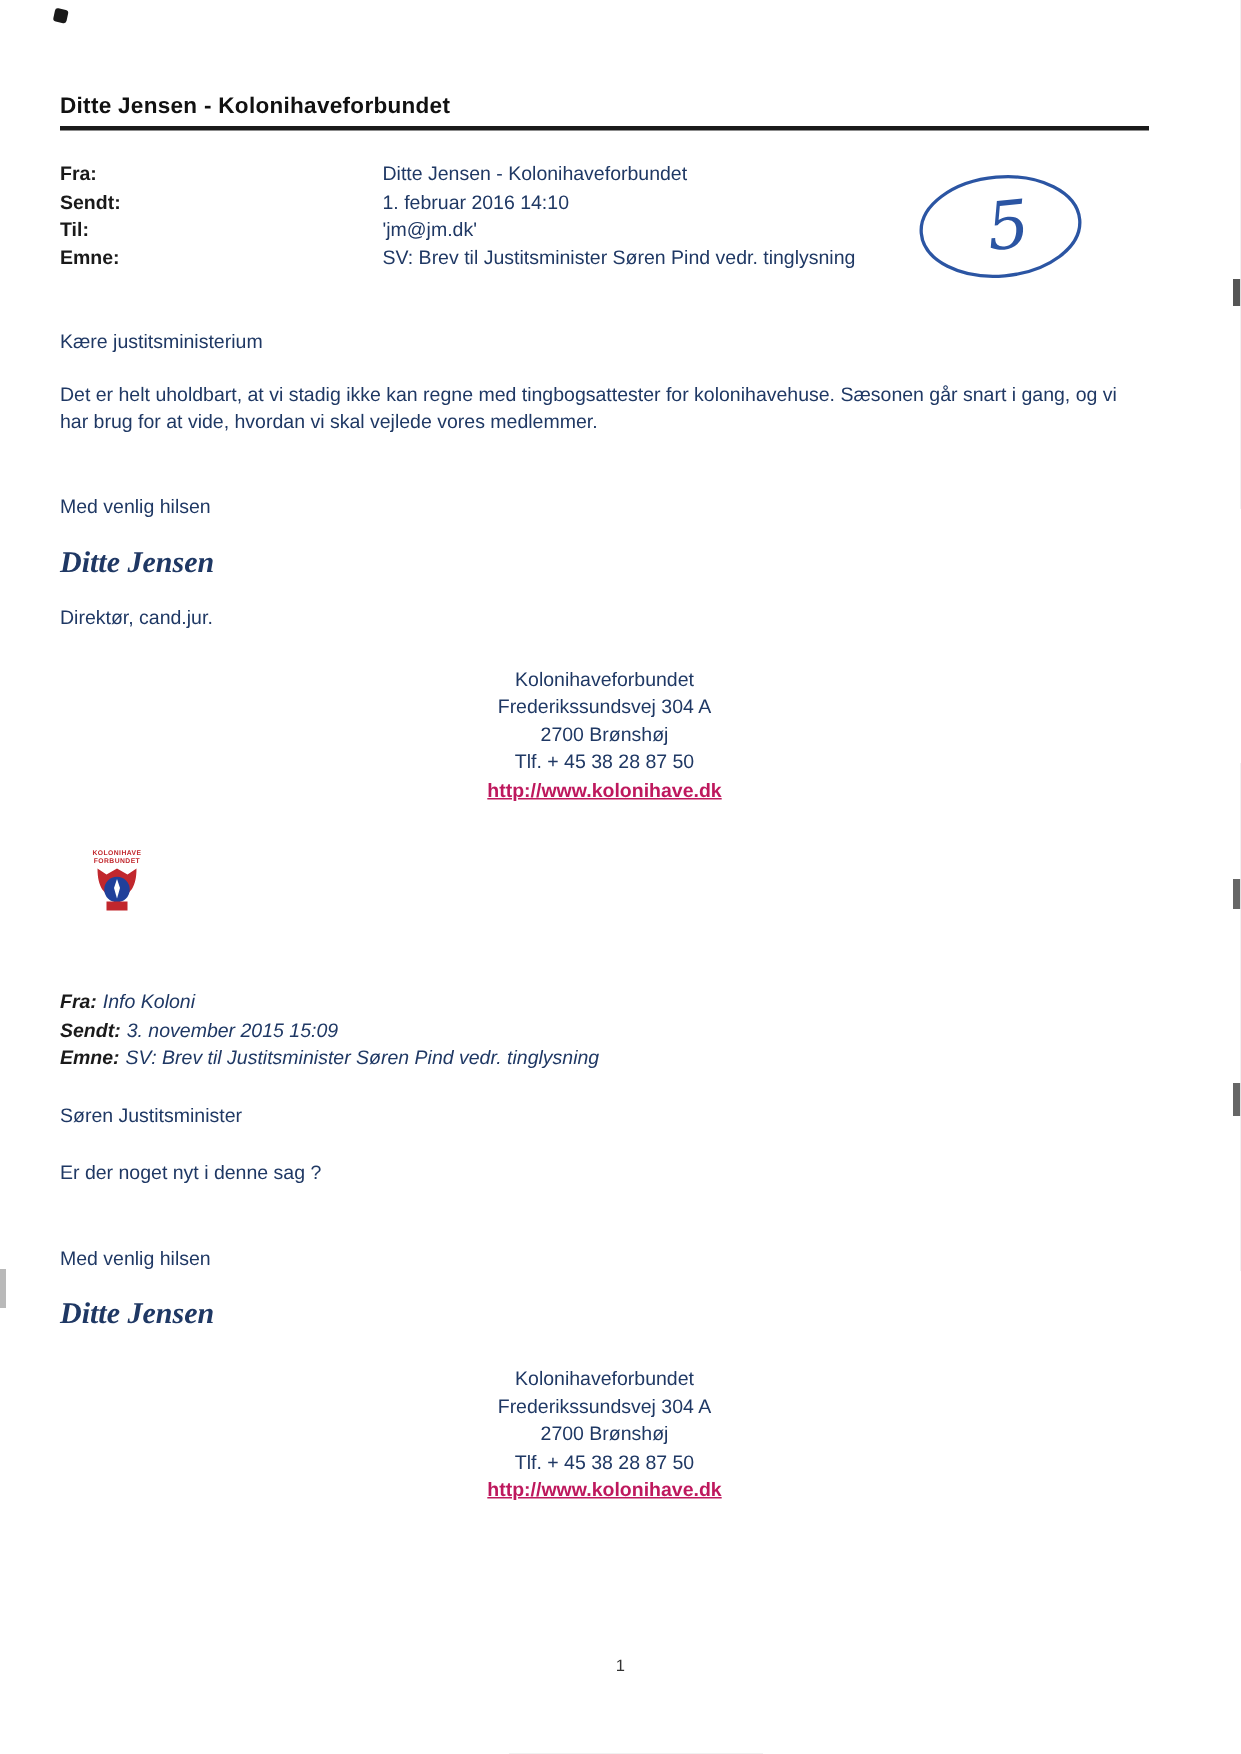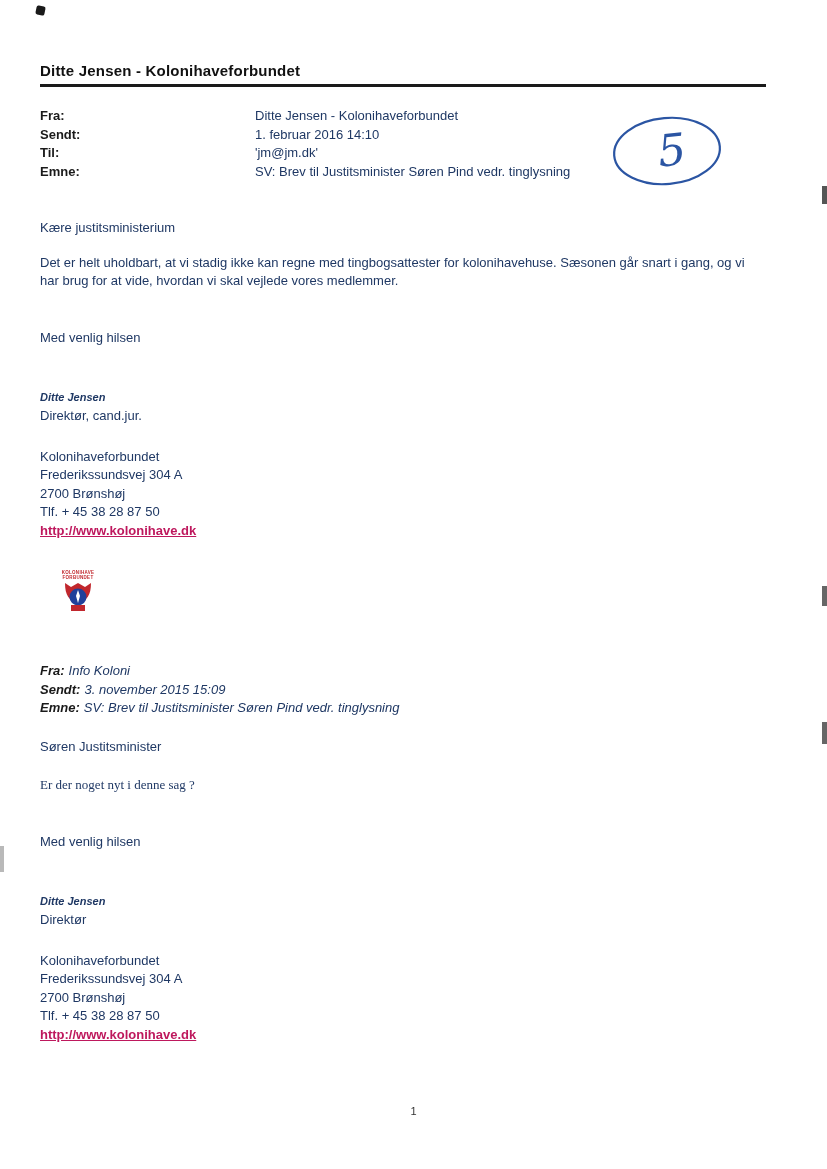--- a/index.html
+++ b/index.html
@@ -29,29 +29,29 @@
   .meta-row{display:flex;line-height:18.5px;font-size:13px;}
   .meta-label{width:215px;flex:0 0 215px;font-weight:bold;color:#1a1a1a;}
   .meta-value{color:#1f3864;}
   
   .body-text{font-size:13px;line-height:18.5px;color:#1f3864;}
   .greeting{margin-top:38px;}
   .para1{margin-top:20px;}
   .para2{margin-top:16px;}
   .closing{margin-top:38px;}
   .sig-name{
-    margin-top:44px;
-    font-family:Liberation Sans, sans-serif;
+    margin-top:17px;
+    font-family:Liberation Serif, serif;
     font-style:italic;
     font-weight:bold;
-    font-size:11px;
+    font-size:20px;
     color:#1f3864;
   }
-  .sig-title{margin-top:4px;}
-  .org-block{margin-top:22px;}
+  .sig-title{margin-top:16px;}
+  .org-block{margin-top:22px;text-align:center;}
   .org-line{line-height:18.5px;}
   .doc-link{
     color:#be185d;
     text-decoration:underline;
     font-weight:bold;
     cursor:pointer;
   }
   
   .logo{margin-top:30px;margin-left:16px;width:44px;text-align:center;}
   .logo-text{
@@ -59,21 +59,21 @@
     font-weight:bold;
     color:#c1272d;
     line-height:5px;
     letter-spacing:.3px;
   }
   
   .meta-block2{margin-top:44px;}
   .meta-row2{line-height:18.5px;font-size:13px;color:#1f3864;font-style:italic;}
   .meta-label-inline{font-weight:bold;color:#1a1a1a;margin-right:4px;}
   .greeting2{margin-top:20px;}
-  .para3{margin-top:20px;font-family:Liberation Serif, serif;}
+  .para3{margin-top:20px;}
   .closing2{margin-top:38px;}
   
   .circled-number{
     position:absolute;
     left:608px;top:110px;
     width:118px;height:82px;
   }
   .circled-number svg text{
     font-family:"DejaVu Serif",serif;
     font-style:italic;
@@ -173,21 +173,20 @@
       <div class="meta-row2">
         <span class="meta-label-inline">Emne:</span><span>SV: Brev til Justitsminister Søren Pind vedr. tinglysning</span>
       </div>
     </div>
 
     <div class="body-text greeting2">Søren Justitsminister</div>
     <div class="body-text para3">Er der noget nyt i denne sag ?</div>
     <div class="body-text closing2">Med venlig hilsen</div>
 
     <div class="sig-name">Ditte Jensen</div>
-    <div class="body-text sig-title">Direktør</div>
 
     <div class="org-block body-text">
       <div class="org-line">Kolonihaveforbundet</div>
       <div class="org-line">Frederikssundsvej 304 A</div>
       <div class="org-line">2700 Brønshøj</div>
       <div class="org-line">Tlf. + 45 38 28 87 50</div>
       <div class="org-line"><a class="doc-link">http://www.kolonihave.dk</a></div>
     </div>
 
   </div>

